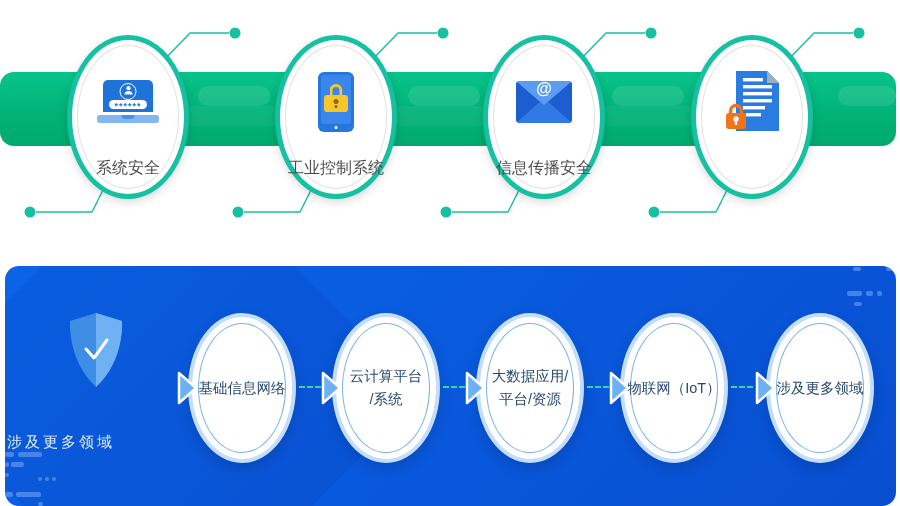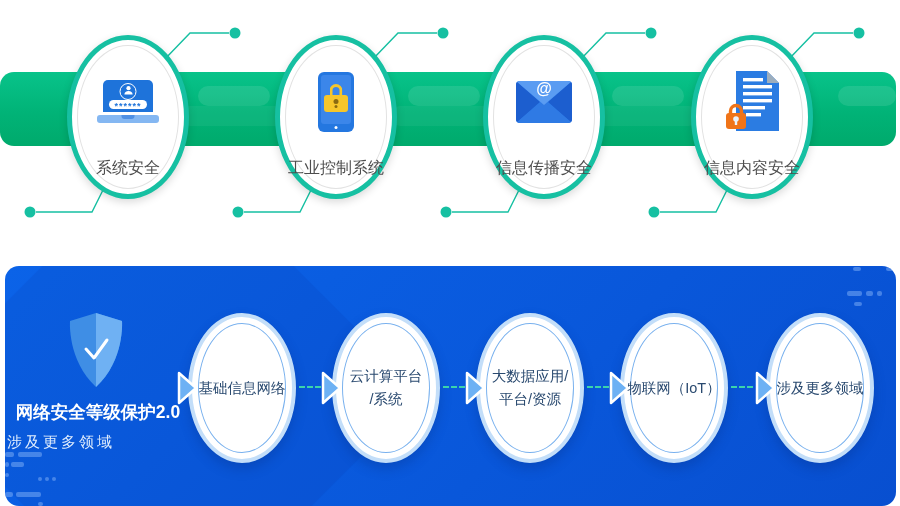--- a/index.html
+++ b/index.html
@@ -186,21 +186,20 @@
         <rect x="21" y="36" width="22" height="3.4" fill="#fff"></rect>
         <rect x="24" y="43" width="15" height="3.4" fill="#fff"></rect>
         <g>
           <path d="M8.5 44 v-3 a5.5 5.5 0 0 1 11 0 v3" fill="none" stroke="#f07418" stroke-width="3.4"></path>
           <rect x="4" y="43" width="20" height="16" rx="3" fill="#f07418"></rect>
           <circle cx="14" cy="49" r="2.8" fill="#eaf3fc"></circle>
           <rect x="12.8" y="50.5" width="2.4" height="4.5" fill="#eaf3fc"></rect>
         </g>
       </svg>
     </div>
-    <div class="tlabel">信息内容安全</div>
   </div>
 
   <div class="blue-band">
     <div class="bg-diamond"></div>
 
     <div class="deco-dash" style="left:0;top:186px;width:9px;height:5px;"></div>
     <div class="deco-dash" style="left:13px;top:186px;width:24px;height:5px;"></div>
     <div class="deco-dash" style="left:0;top:196px;width:4px;height:5px;"></div>
     <div class="deco-dash" style="left:6px;top:196px;width:13px;height:5px;"></div>
     <div class="deco-dash" style="left:0;top:207px;width:4px;height:4px;"></div>
@@ -218,21 +217,20 @@
     <div class="deco-dash" style="left:872px;top:25px;width:5px;height:5px;"></div>
     <div class="deco-dash" style="left:849px;top:36px;width:8px;height:4px;"></div>
 
     <div class="shield-wrap">
       <svg width="70" height="80" viewBox="0 0 70 80">
         <path d="M35 3 L61 11 C61 11 64 50 35 77 C6 50 9 11 9 11 Z" fill="#3f8ee5"></path>
         <path d="M35 3 L61 11 C61 11 64 50 35 77 Z" fill="#6fb1f3"></path>
         <polyline points="25,39 33,48 46,30" fill="none" stroke="#fff" stroke-width="3" stroke-linecap="round" stroke-linejoin="round"></polyline>
       </svg>
     </div>
-    <div class="btitle">网络安全等级保护2.0</div>
     <div class="bsubtitle">涉及更多领域</div>
 
     <div class="bellipse b1">
       <div class="el-line">基础信息网络</div>
 
     </div>
     <div class="bellipse b2">
       <div class="el-line">云计算平台</div>
       <div class="el-line">/系统</div>
     </div>

